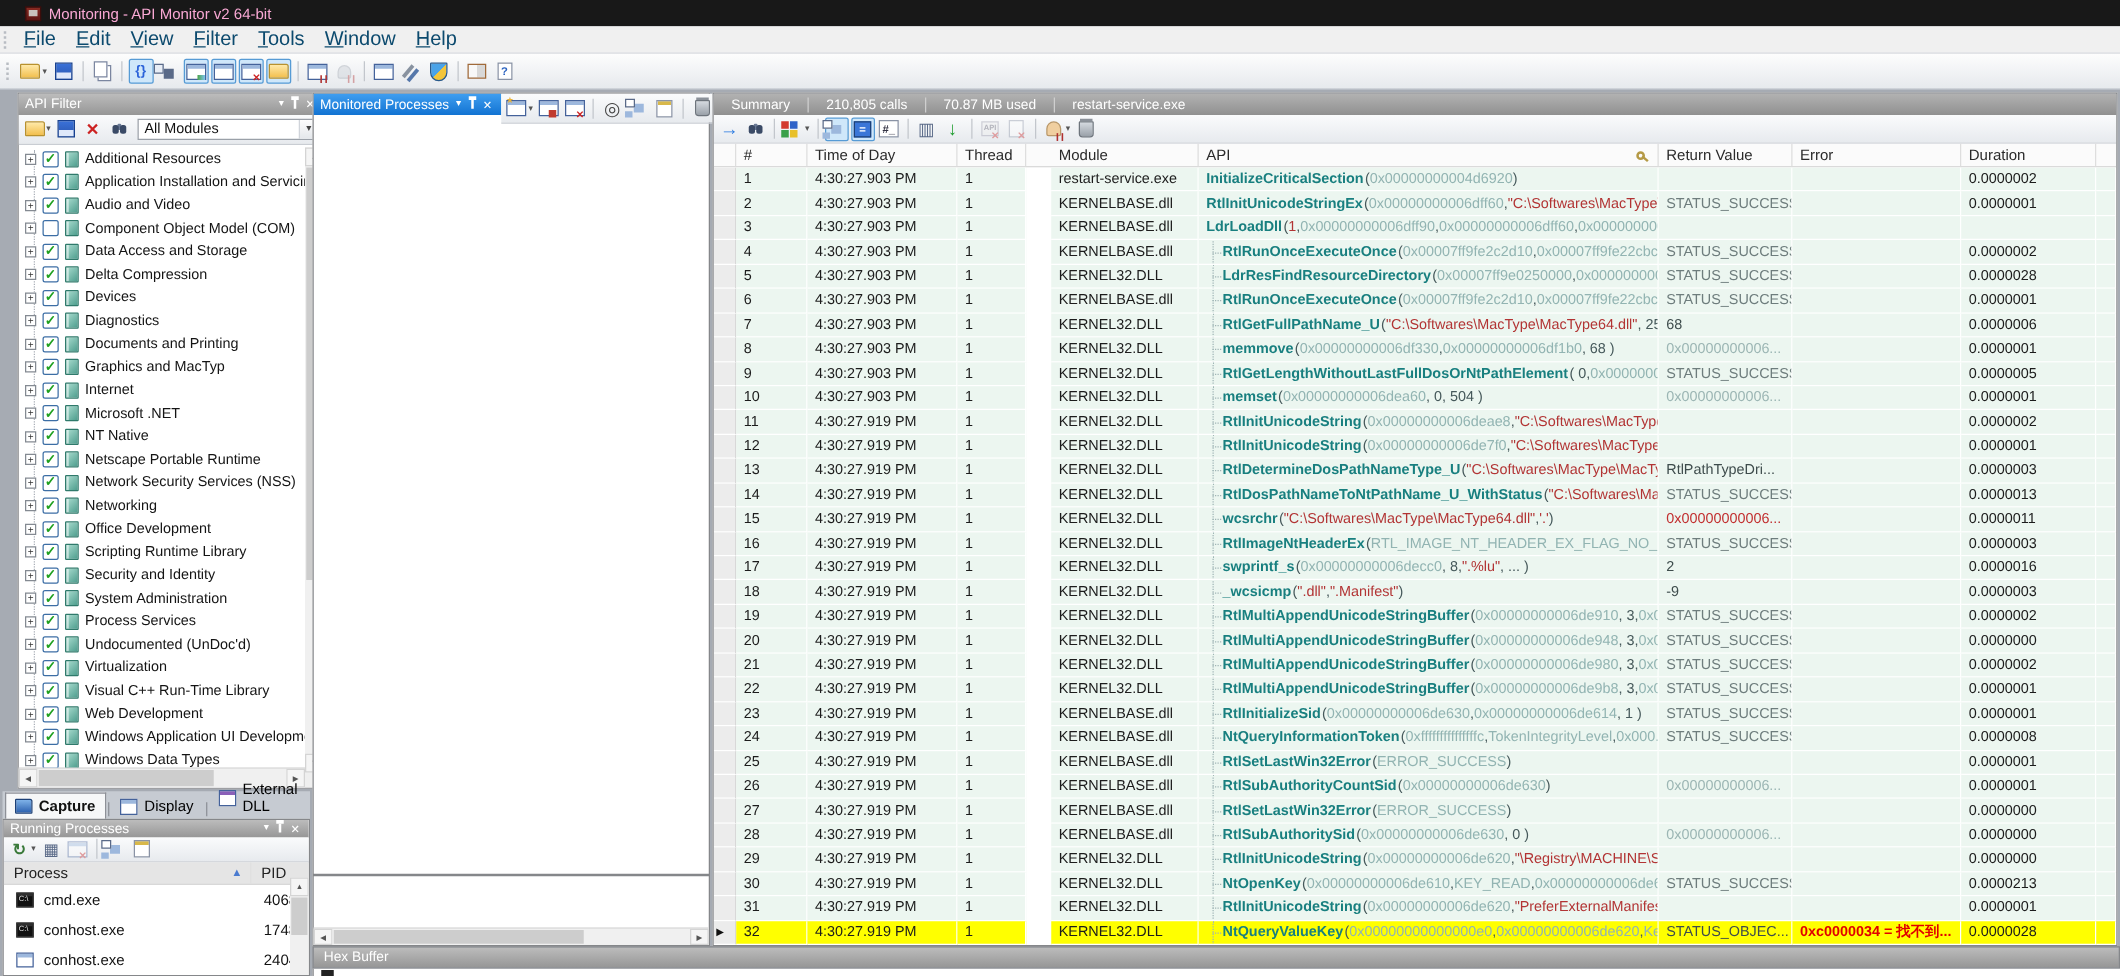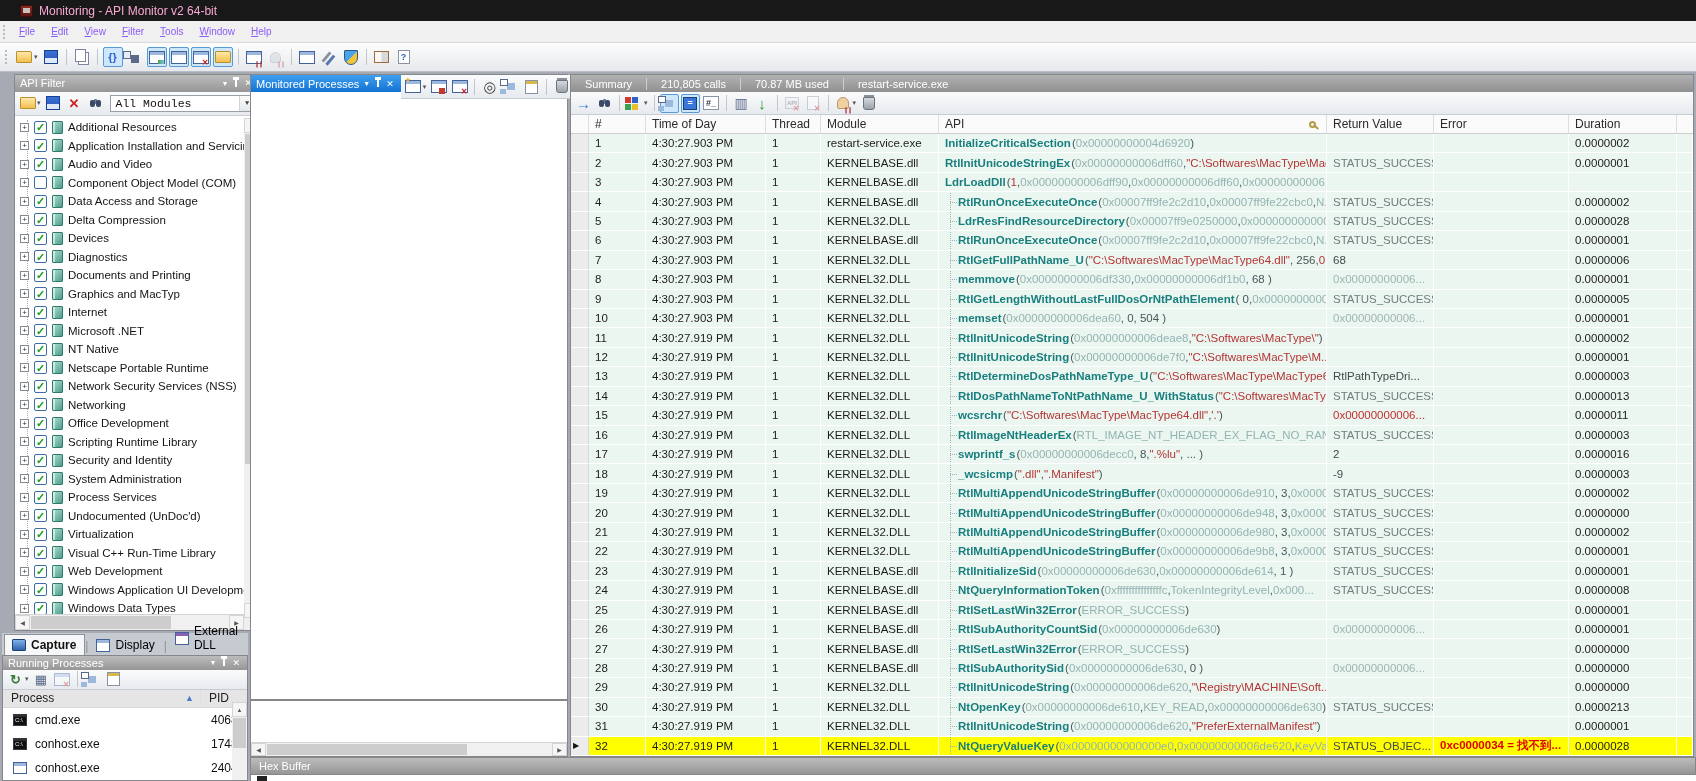--- a/index.html
+++ b/index.html
@@ -6,21 +6,21 @@
   html,body { width:1696px; height:781px; overflow:hidden;
     font-family:"Liberation Sans", sans-serif; background:#a6abb3; }
 
   
   .titlebar { height:21px; background:#181818; color:#f9a8d4; display:flex; align-items:center;
     font-size:12px; padding-left:20px; gap:6px; }
   .appicon { width:13px; height:12px; background:linear-gradient(#8a2a22,#5d1512); border:1px solid #3c0d0b;
     position:relative; flex:none; }
   .appicon::after { content:""; position:absolute; left:2px; top:2px; width:7px; height:5px; background:#c9c2bc; }
   .menubar { height:22px; background:#f0f0f0; border-bottom:1px solid #d7dadf; display:flex; align-items:center;
-    font-size:10px; color:#8b5cf6; }
+    font-size:16px; color:#0c4a6e; }
   .grip { width:5px; height:14px; margin:0 3px; border-left:2px dotted #b8bcc2; flex:none; }
   .menu-item { padding:2px 8px; }
   .menu-item::first-letter { text-decoration:underline; }
   .toolbar-main { height:29px; background:linear-gradient(#fdfdfd,#e6e9ed); border-bottom:1px solid #b9bec6;
     display:flex; align-items:center; padding-left:2px; }
 
   
   .tb { display:flex; align-items:center; }
   .icn { width:20px; height:20px; margin:0 1px; display:flex; align-items:center; justify-content:center;
     position:relative; font-size:11px; color:#444; border:1px solid transparent; border-radius:2px; flex:none; }
@@ -116,21 +116,21 @@
   .sb-track { flex:1; position:relative; background:#f0f0f0; }
   .sb-thumb { position:absolute; top:1px; bottom:1px; background:#cdcdcd; }
   .vscroll { position:absolute; width:15px; background:#f0f0f0; }
   .vsb-btn { height:15px; display:flex; align-items:center; justify-content:center; font-size:6px; color:#555;
     background:#f5f5f5; border:1px solid #d4d4d4; }
   .vsb-thumb { position:absolute; left:1px; right:1px; background:#cdcdcd; }
 
   
   #api-filter { left:14px; top:2px; width:246px; height:557px; display:flex; flex-direction:column; }
   .combo { flex:1; height:17px; margin:0 4px; background:#fff; border:1px solid #9aa0a8; display:flex;
-    align-items:center; font-size:11.5px; padding-left:5px; color:#111; justify-content:space-between;font-family:Liberation Mono, monospace; }
+    align-items:center; font-size:11.5px; padding-left:5px; color:#111; justify-content:space-between; }
   .combo .ca { width:15px; align-self:stretch; display:flex; align-items:center; justify-content:center;
     font-size:7px; color:#444; border-left:1px solid #d0d4da; background:linear-gradient(#fdfdfd,#e4e7eb); }
   #filter-tree { position:relative; height:500px; overflow:hidden; padding-top:2px; }
   #filter-tree::before { content:""; position:absolute; left:12px; top:4px; bottom:8px; border-left:1px dotted #aab0b8; }
   .titem { height:18.5px; display:flex; align-items:center; gap:5px; padding-left:5px; position:relative; font-size:11.5px; color:#141414; }
   .texp { width:9px; height:9px; background:#fff; border:1px solid #848a92; color:#333; font-size:8px; line-height:7px;
     text-align:center; flex:none; z-index:1; }
   .tchk { width:13px; height:13px; background:#fff; border:1px solid #3c6ea5; border-radius:2px; flex:none;
     display:flex; align-items:center; justify-content:center; color:#1fa01f; font-size:11px; font-weight:bold; line-height:10px; }
   .tfold { width:11px; height:13px; background:linear-gradient(135deg,#aadccf,#4e9e8e); border:1px solid #2f7a6b;
@@ -182,21 +182,21 @@
   #summary-bar span { padding:0 14px; }
   #summary-bar span + span { border-left:1px solid #cfcfcf; }
   #calls-toolbar { height:23px; }
   #grid-head { height:19px; background:#fbfbfb; border-bottom:1px solid #cfcfcf; display:flex; font-size:12px;
     color:#2a2a2a; align-items:center; flex:none; }
   #grid-head .hc { border-right:1px solid #dedede; align-self:stretch; display:flex; align-items:center; padding-left:6px; }
   .c-gut { width:18px; flex:none; }
   .c-num { width:57px; flex:none; }
   .c-time { width:120px; flex:none; }
   .c-th  { width:55px; flex:none; }
-  .c-mod { width:118px; flex:none; }
+  .c-mod { width:118px; flex:none;margin-left:20px; }
   .c-api { flex:1 1 auto; min-width:0; }
   .c-rv  { width:107px; flex:none; }
   .c-err { width:135px; flex:none; }
   .c-dur { width:108px; flex:none; }
   .c-tail{ width:16px; flex:none; }
   .hc.c-api { justify-content:space-between; padding-right:6px; }
   .mag { width:7px; height:7px; border:2px solid #b59a46; border-radius:50%; position:relative; margin-right:4px; }
   .mag::after { content:""; position:absolute; width:6px; height:2px; background:#b59a46; right:-5px; bottom:-2px;
     transform:rotate(40deg); }
   #grid-rows { flex:1; overflow:hidden; background:#fff; }

